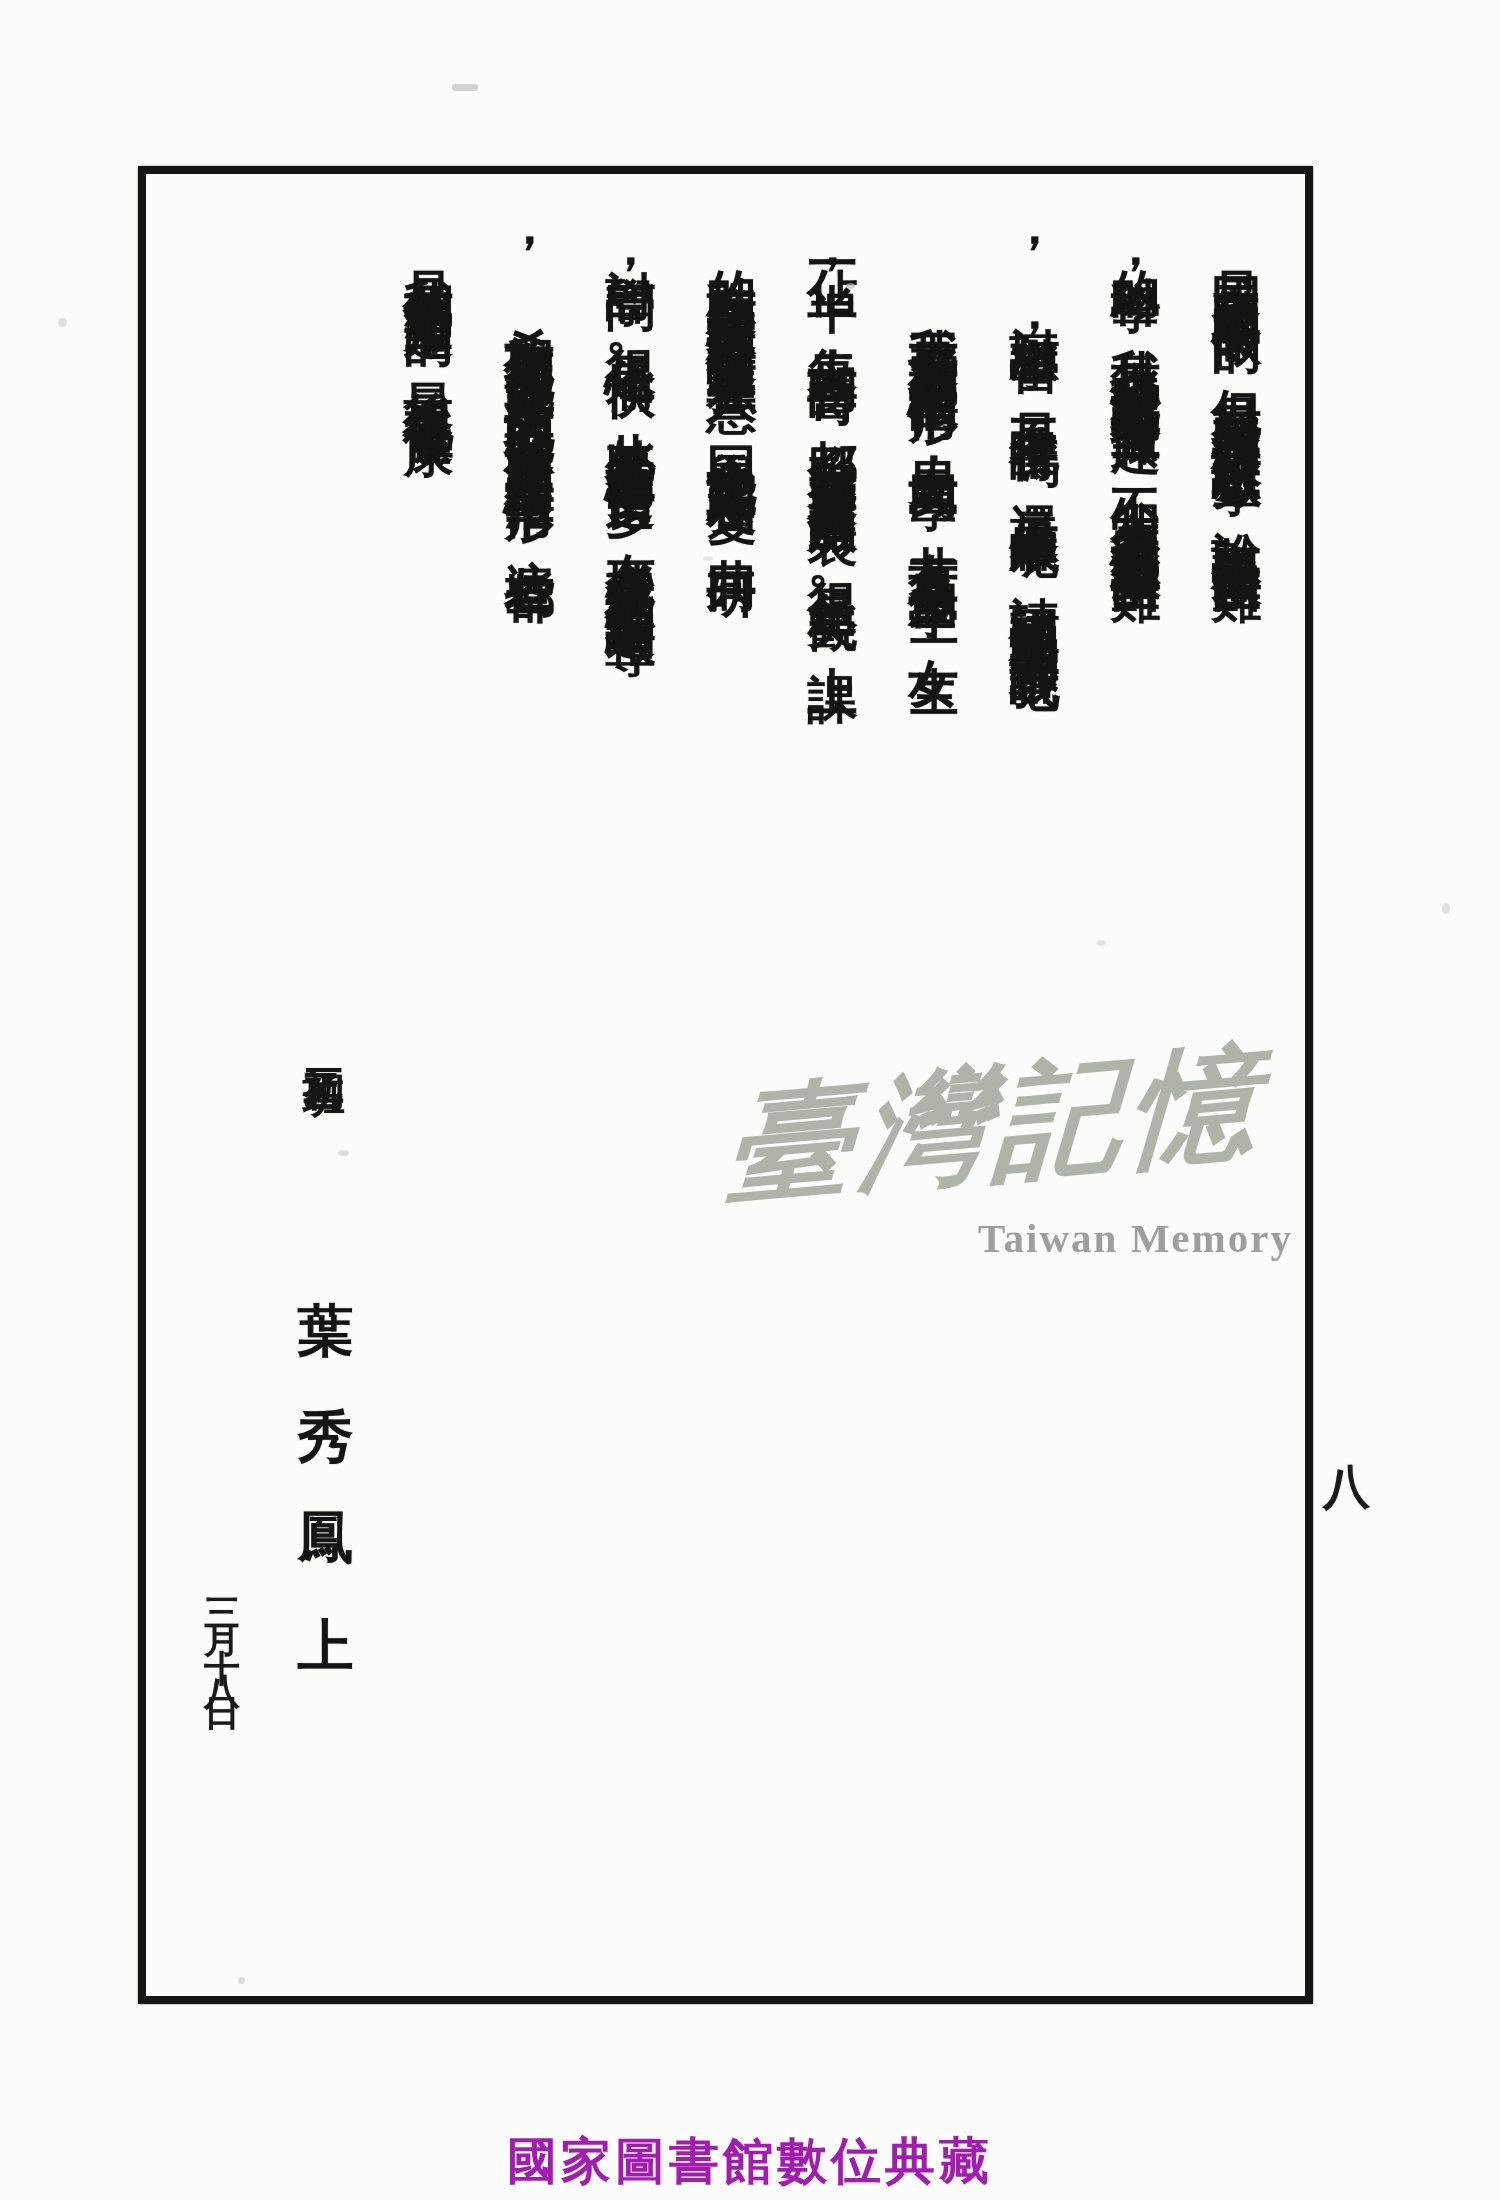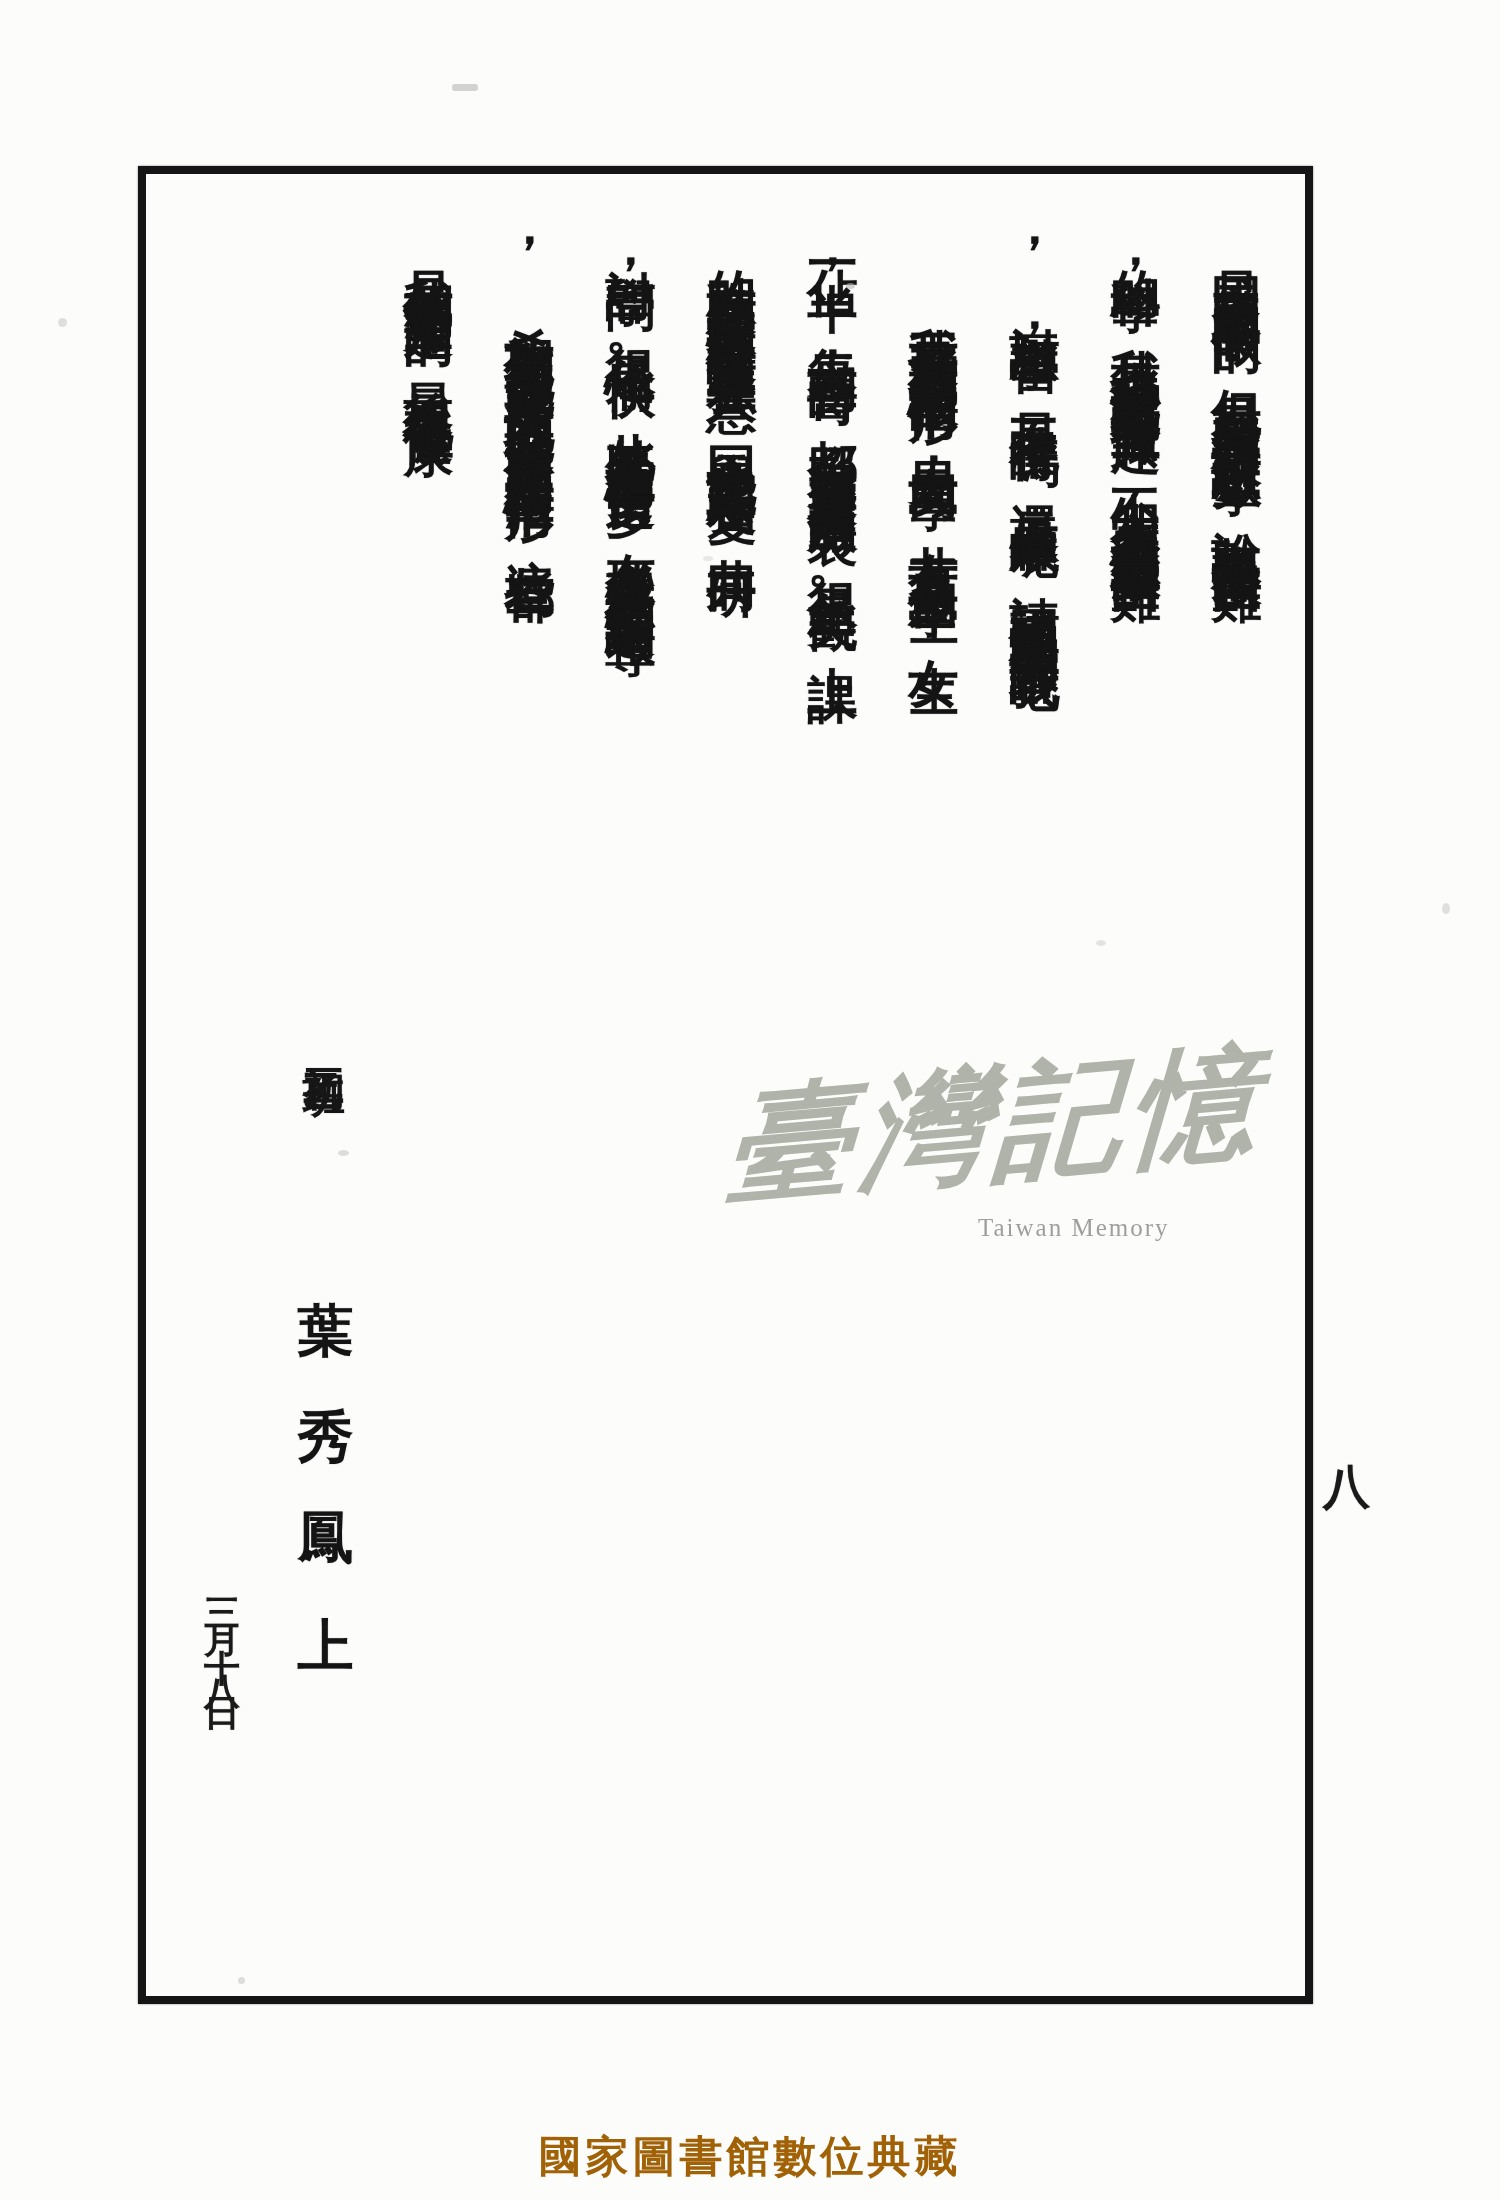--- a/index.html
+++ b/index.html
@@ -59,27 +59,27 @@
   .wm-script{
     position:absolute;left:726px;top:1062px;width:560px;
     font-size:125px;line-height:125px;letter-spacing:10px;
     font-style:italic;font-weight:bold;
     color:#a7aba1;opacity:.88;
     transform:rotate(-5deg) skewX(-8deg);
     white-space:nowrap;
   }
   .wm-caption{
     position:absolute;left:978px;top:1214px;
-    font-size:25px;letter-spacing:2px;color:#9b9b9b;opacity:.95;
-    font-weight:normal;white-space:nowrap;
+    font-size:41px;letter-spacing:2px;color:#9b9b9b;opacity:.95;
+    font-weight:bold;white-space:nowrap;
   }
   
   .footer-caption{
     position:absolute;left:50%;top:2128px;transform:translateX(-50%);
-    font-size:43px;font-weight:600;letter-spacing:4px;color:#a16207;
+    font-size:50px;font-weight:600;letter-spacing:4px;color:#a21caf;
     font-family:Liberation Serif, serif;
     white-space:nowrap;
   }
   
   .speck{position:absolute;background:#b5b5b5;border-radius:50%;opacity:.6;}
   .s1{left:452px;top:84px;width:26px;height:7px;border-radius:3px;}
   .s2{left:846px;top:283px;width:9px;height:6px;}
   .s3{left:58px;top:318px;width:9px;height:9px;opacity:.4;}
   .s4{left:338px;top:1150px;width:11px;height:6px;opacity:.45;}
   .s5{left:1442px;top:903px;width:8px;height:11px;opacity:.4;}

